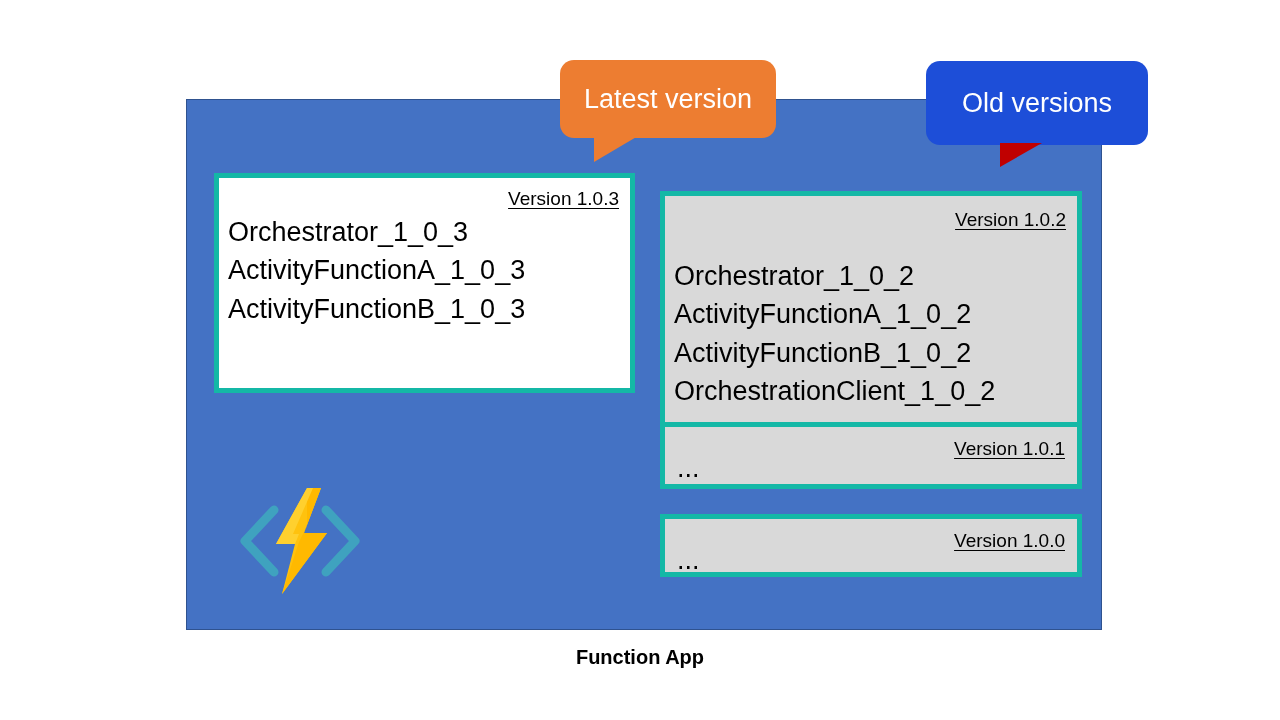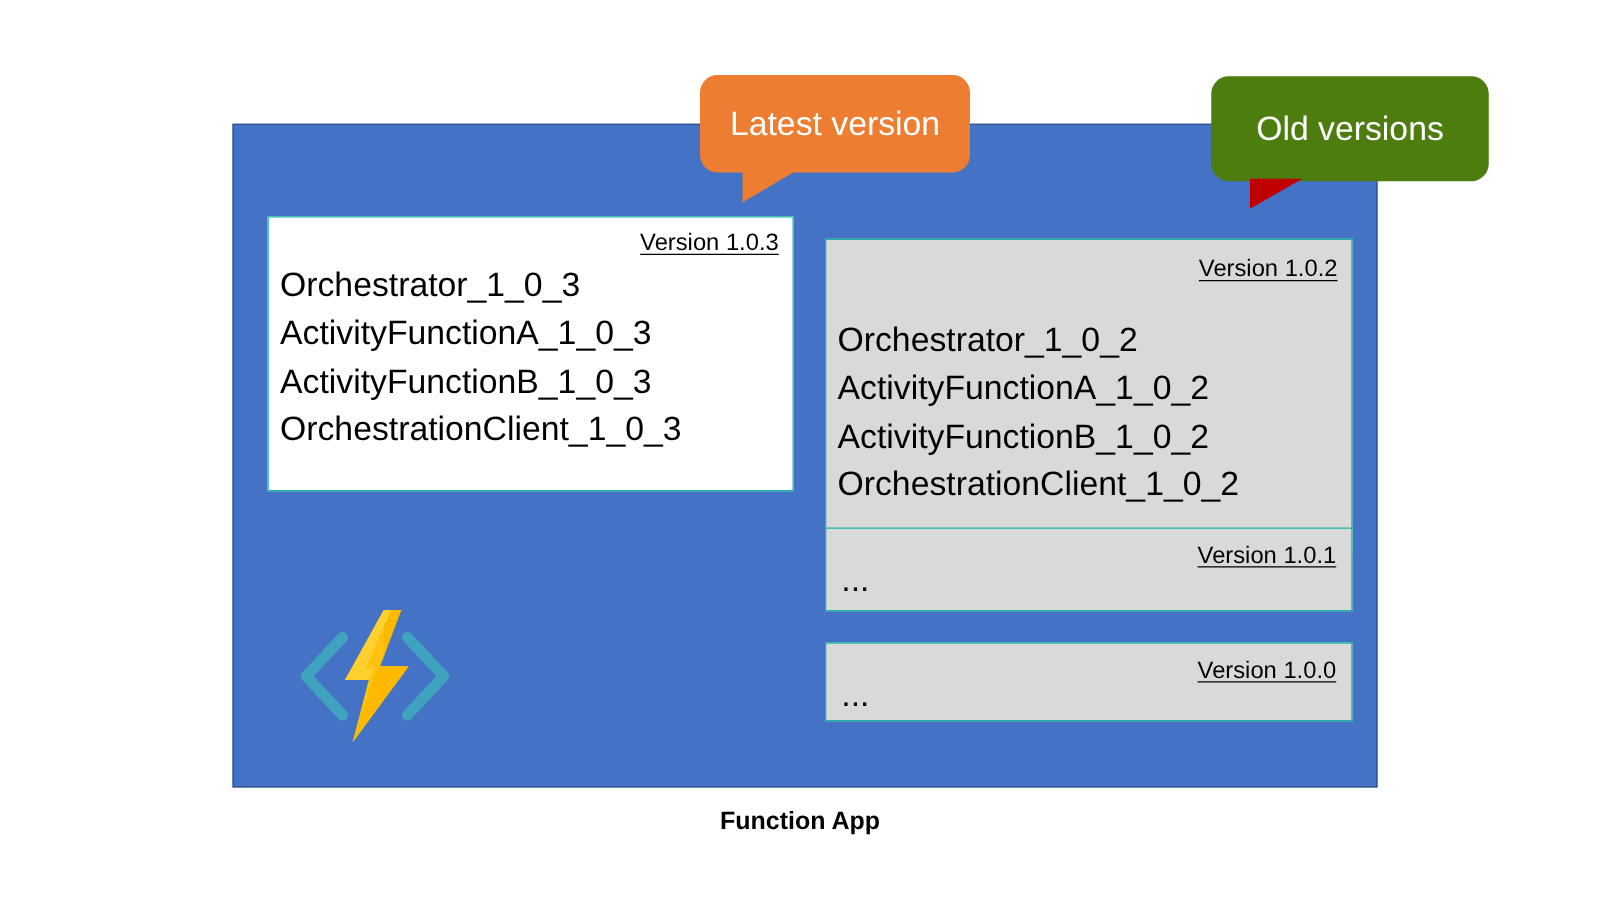--- a/index.html
+++ b/index.html
@@ -25,21 +25,21 @@
     height: 531px;
     background: #4472C4;
     border: 1px solid #2F528F;
     box-sizing: border-box;
   }
 
   
   .version-card {
     position: absolute;
     box-sizing: border-box;
-    border: 1px solid #14b8a6;
+    border: 5px solid #14b8a6;
     padding: 12px;
   }
   .version-card.latest {
     background: #ffffff;
   }
   .version-card.old {
     background: #D9D9D9;
   }
 
   .version-label {
@@ -127,25 +127,25 @@
   }
   #tail-latest {
     left: 594px;
     top: 136px;
     border-left: 0px solid transparent;
     border-right: 44px solid transparent;
     border-top: 26px solid #ED7D31;
   }
 
   #callout-old {
-    left: 969px;
+    left: 926px;
     top: 61px;
     width: 222px;
     height: 84px;
-    background: #4d7c0f;
+    background: #1d4ed8;
   }
   #tail-old {
     left: 1000px;
     top: 143px;
     border-left: 0px solid transparent;
     border-right: 42px solid transparent;
     border-top: 24px solid #C00000;
   }
 
   
@@ -164,21 +164,20 @@
 <body>
 
 <div id="function-app-container">
 
   <div class="version-card latest" id="card-103">
     <div class="version-label">Version 1.0.3</div>
     <ul class="fn-list">
       <li>Orchestrator_1_0_3</li>
       <li>ActivityFunctionA_1_0_3</li>
       <li>ActivityFunctionB_1_0_3</li>
-      <li>OrchestrationClient_1_0_3</li>
     </ul>
   </div>
 
   <div class="version-card old" id="card-102">
     <div class="version-label">Version 1.0.2</div>
     <ul class="fn-list">
       <li>Orchestrator_1_0_2</li>
       <li>ActivityFunctionA_1_0_2</li>
       <li>ActivityFunctionB_1_0_2</li>
       <li>OrchestrationClient_1_0_2</li>

